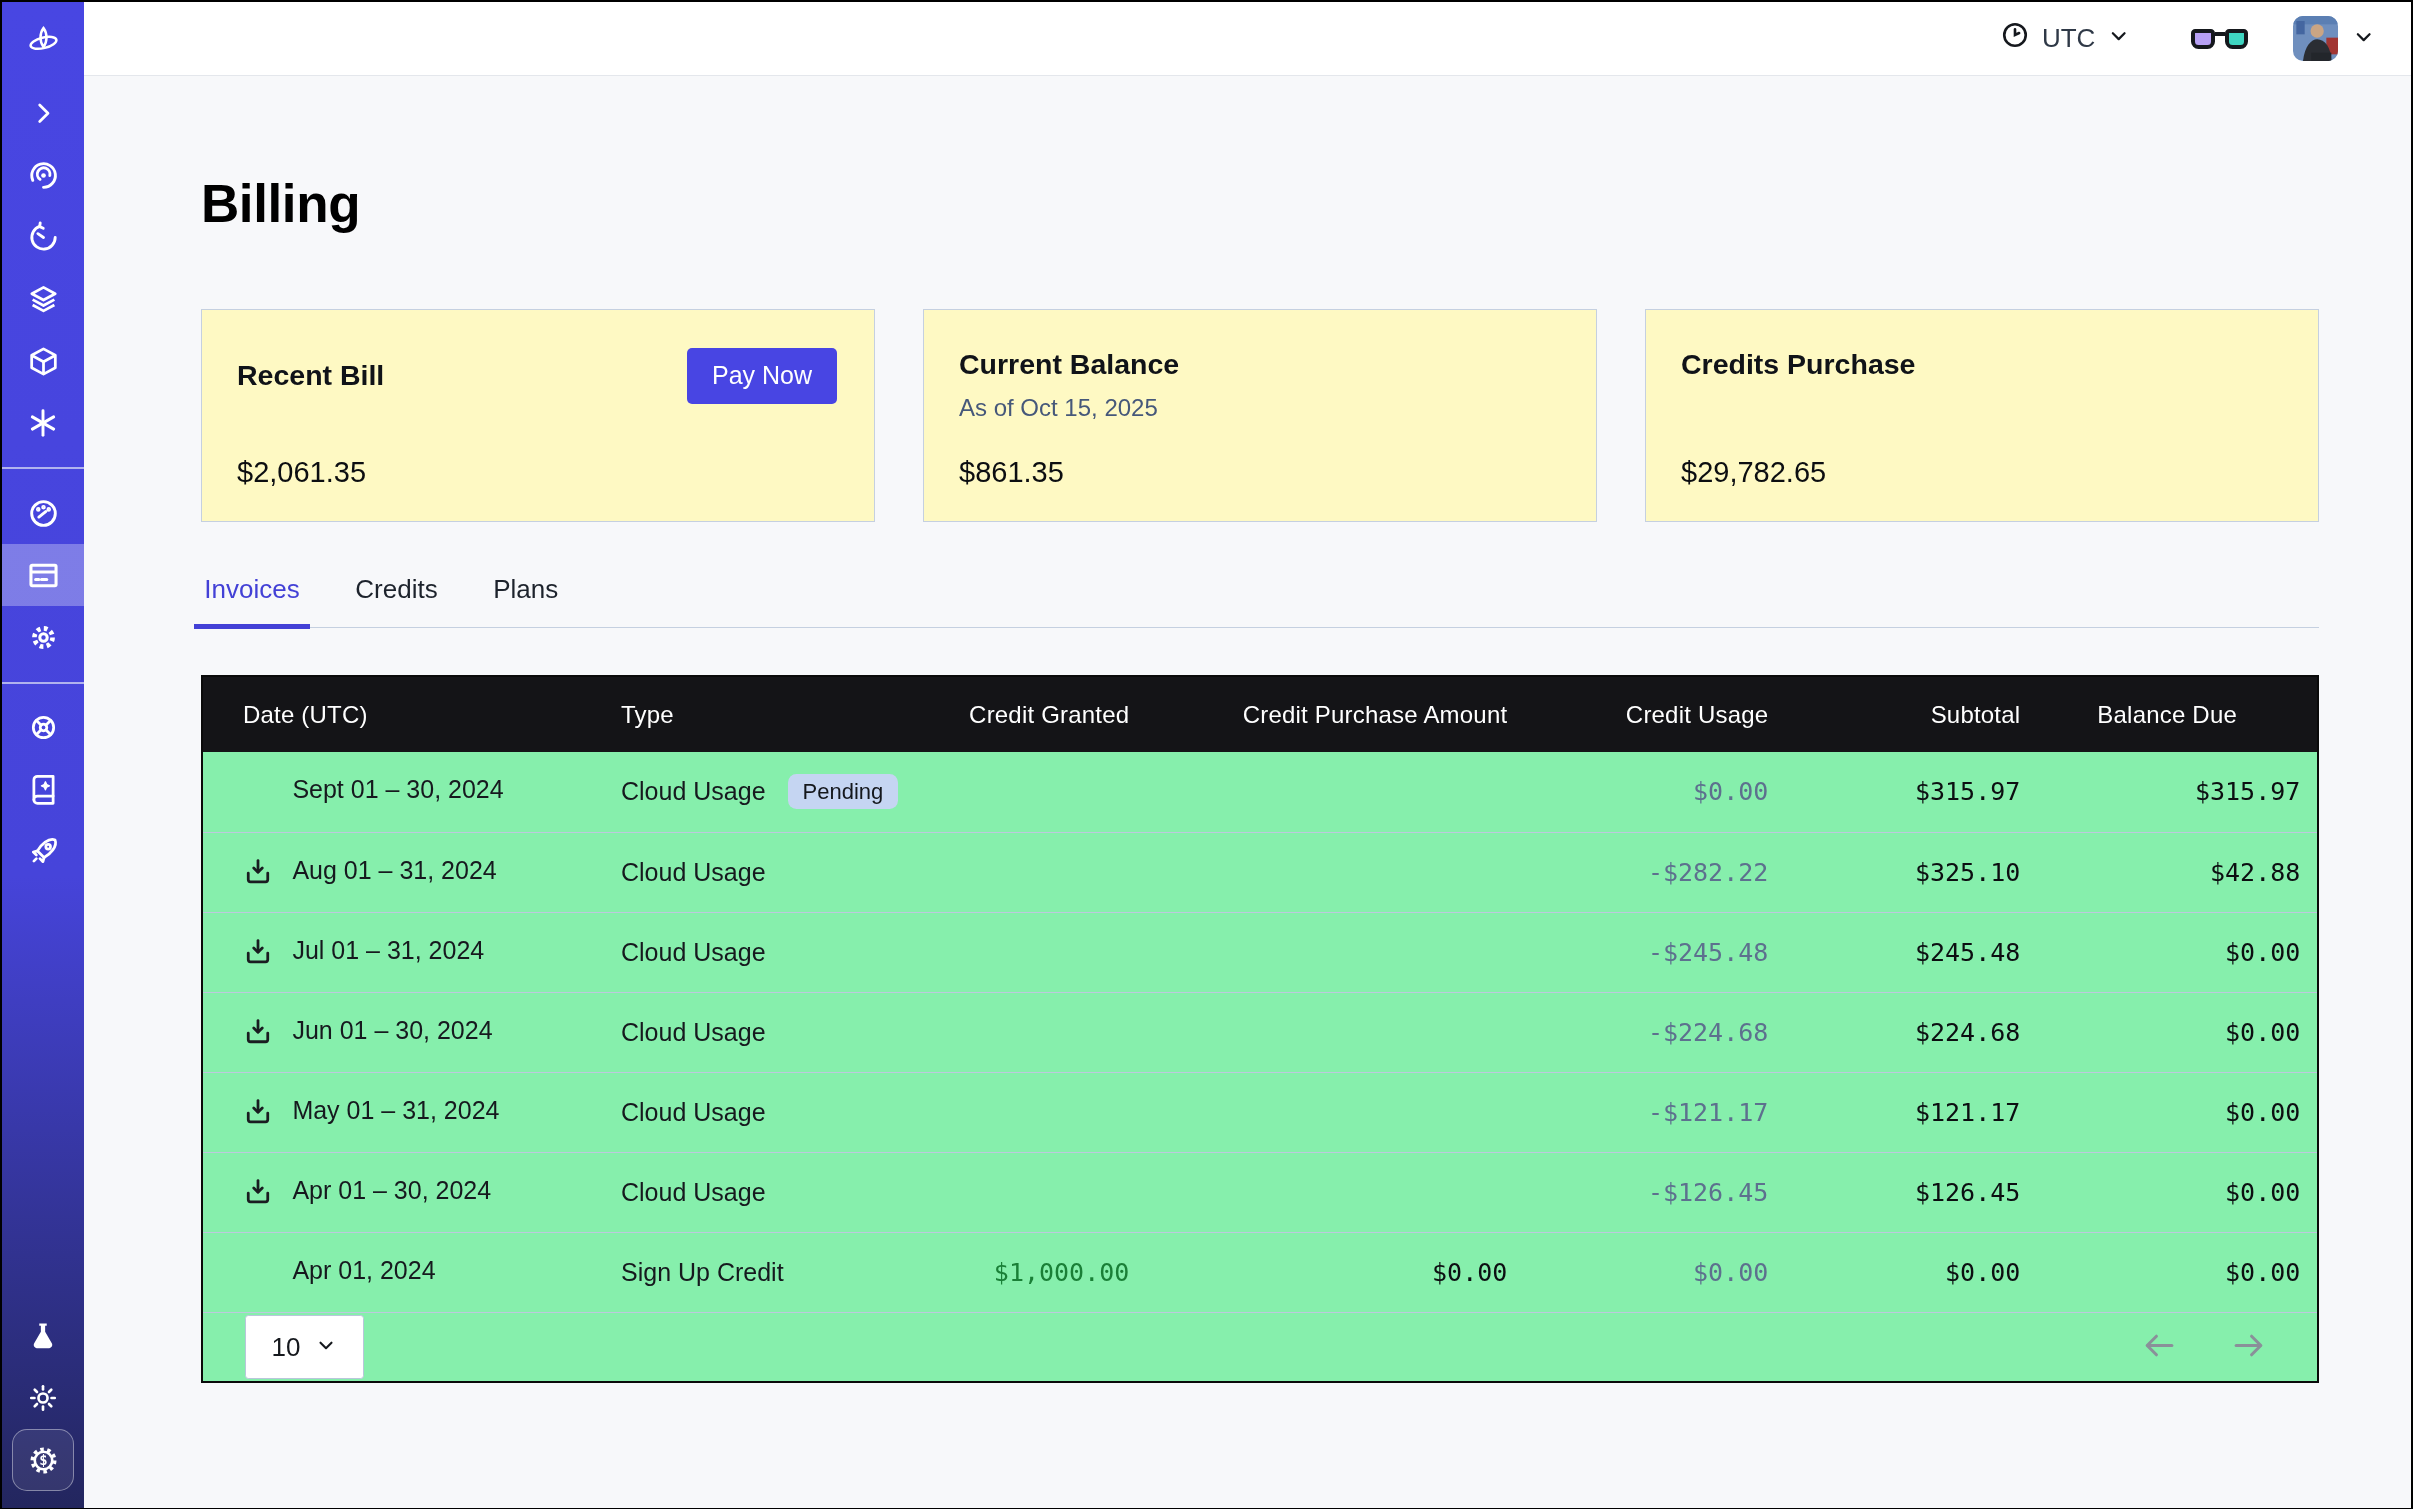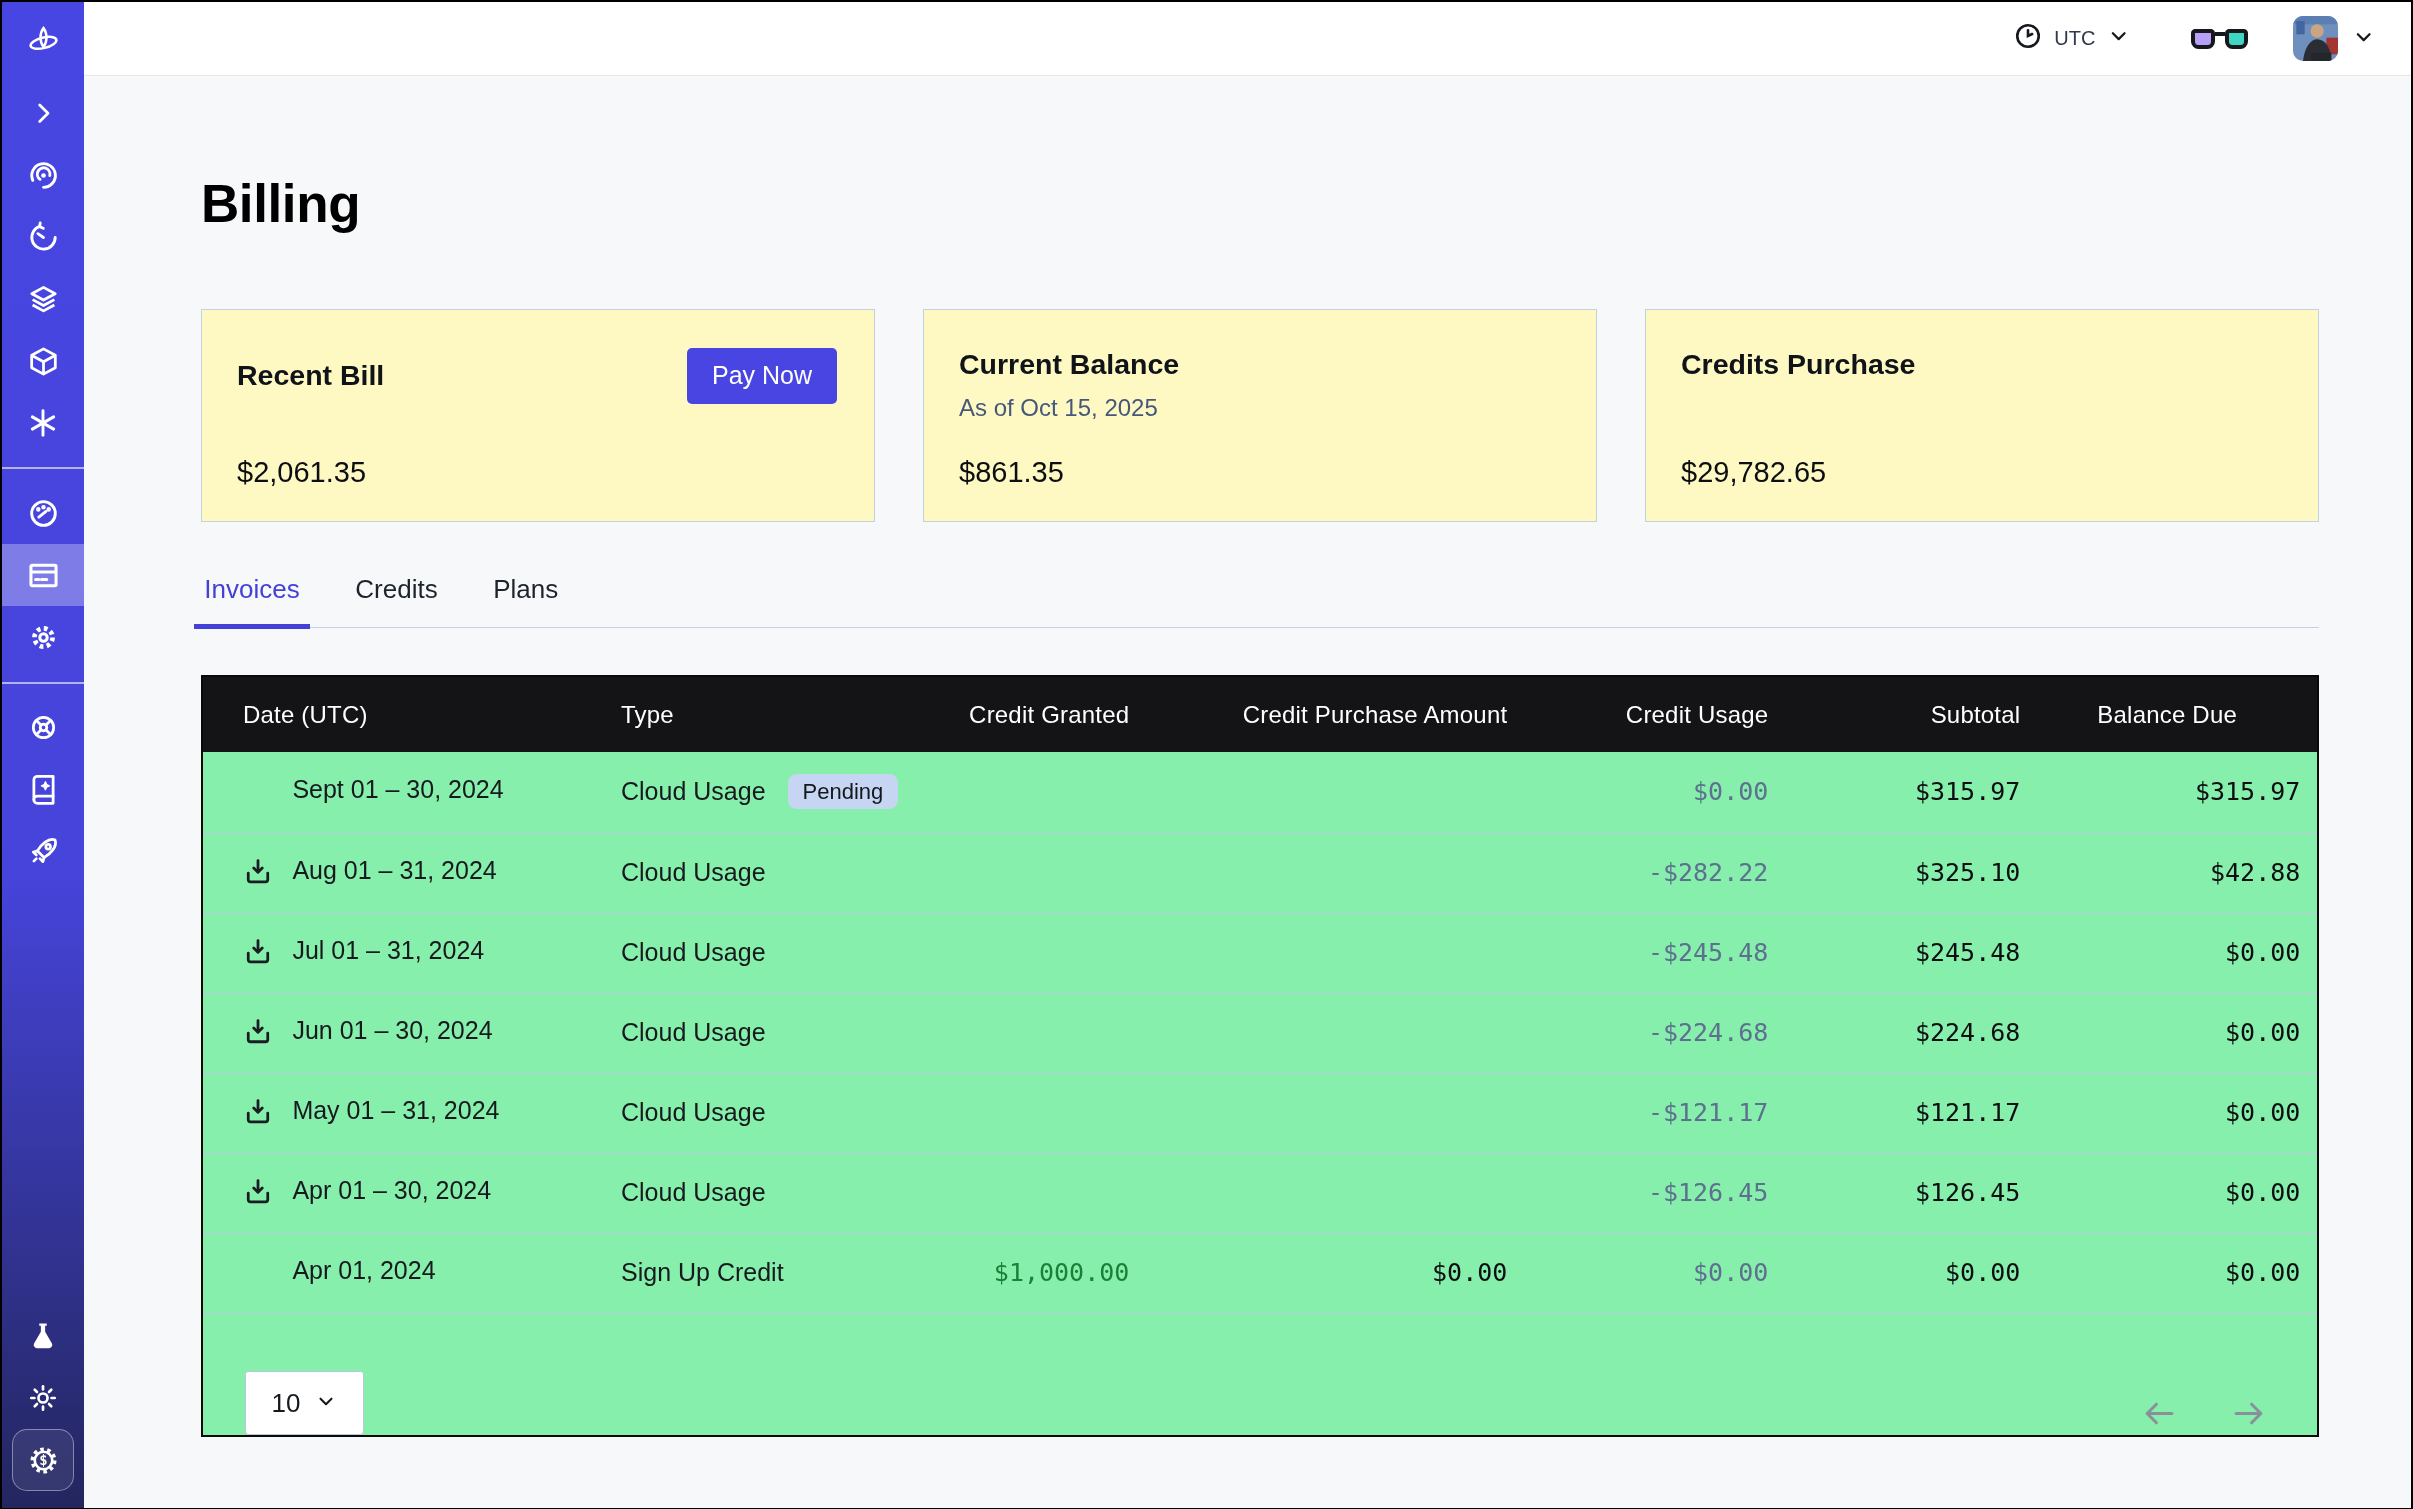--- a/index.html
+++ b/index.html
@@ -20,21 +20,21 @@
   .dollar-btn { width:62px; height:62px; border:1.7px solid rgba(255,255,255,0.40);
     background:rgba(255,255,255,0.08); border-radius:15px; margin-bottom:16.7px;
     display:flex; align-items:center; justify-content:center; color:#fff; cursor:pointer; }
   .sidebar svg { display:block; }
 
   
   .main { flex:1; min-width:0; display:flex; flex-direction:column; }
   .topbar { height:74px; flex:none; background:#fff; border-bottom:1.7px solid #e4e7ec;
     display:flex; align-items:center; justify-content:flex-end; padding-right:30px; }
   .tz-btn { display:flex; align-items:center; gap:11.7px; background:none; border:none;
-    font-size:20px; color:#2f3947; cursor:pointer; font-family:inherit; }
+    font-size:26px; color:#2f3947; cursor:pointer; font-family:inherit; }
   .glasses-btn { background:none; border:none; margin-left:49px; cursor:pointer;
     display:flex; align-items:flex-start; }
   .glasses { display:flex; align-items:flex-start; }
   .lens { width:23.4px; height:20px; border:4.2px solid #15181d; display:block; }
   .lens.left  { background:#b7a0f5; border-radius:4.2px 4.2px 7.5px 7.5px; }
   .lens.right { background:#3fd6c2; border-radius:4.2px 4.2px 7.5px 7.5px; }
   .bridge { width:10px; height:4.2px; background:#15181d; margin-top:3.3px; display:block; }
   .account-btn { display:flex; align-items:center; gap:13.4px; background:none; border:none;
     margin-left:33px; cursor:pointer; }
   .avatar { width:45px; height:45px; border-radius:10px; overflow:hidden; display:block; }
@@ -79,21 +79,21 @@
     padding:0; cursor:pointer; }
   .dl-slot.empty { cursor:default; }
   .type-cell { display:flex; align-items:center; gap:22px; }
   .badge { background:#c5d5f2; color:#14171c; font-size:22px; padding:6.7px 15px;
     border-radius:8.4px; line-height:1; }
   td.num { font-family:"DejaVu Sans Mono", monospace; text-align:right; padding-right:16.7px;
     color:#0c0e11; }
   td.num.slate { color:#5d708e; }
   td.num.green { color:#1a7f37; }
 
-  .table-footer { height:123px; display:flex; align-items:flex-end; justify-content:space-between;
+  .table-footer { height:69px; display:flex; align-items:center; justify-content:space-between;
     padding:0 50px 0 42px; border-top:1.7px solid #bcc9dd; }
   .page-size { width:119px; height:64px; border:1.7px solid #b9c6da; border-radius:3.3px;
     background:#fff; display:flex; align-items:center; justify-content:center; gap:15px;
     font-size:26px; color:#15181d; font-family:inherit; cursor:pointer; }
   .pager { display:flex; gap:52px; }
   .pager-btn { background:none; border:none; padding:0; color:#8a9099; cursor:pointer;
     display:flex; align-items:center; }
 </style>
 </head>
 <body>

